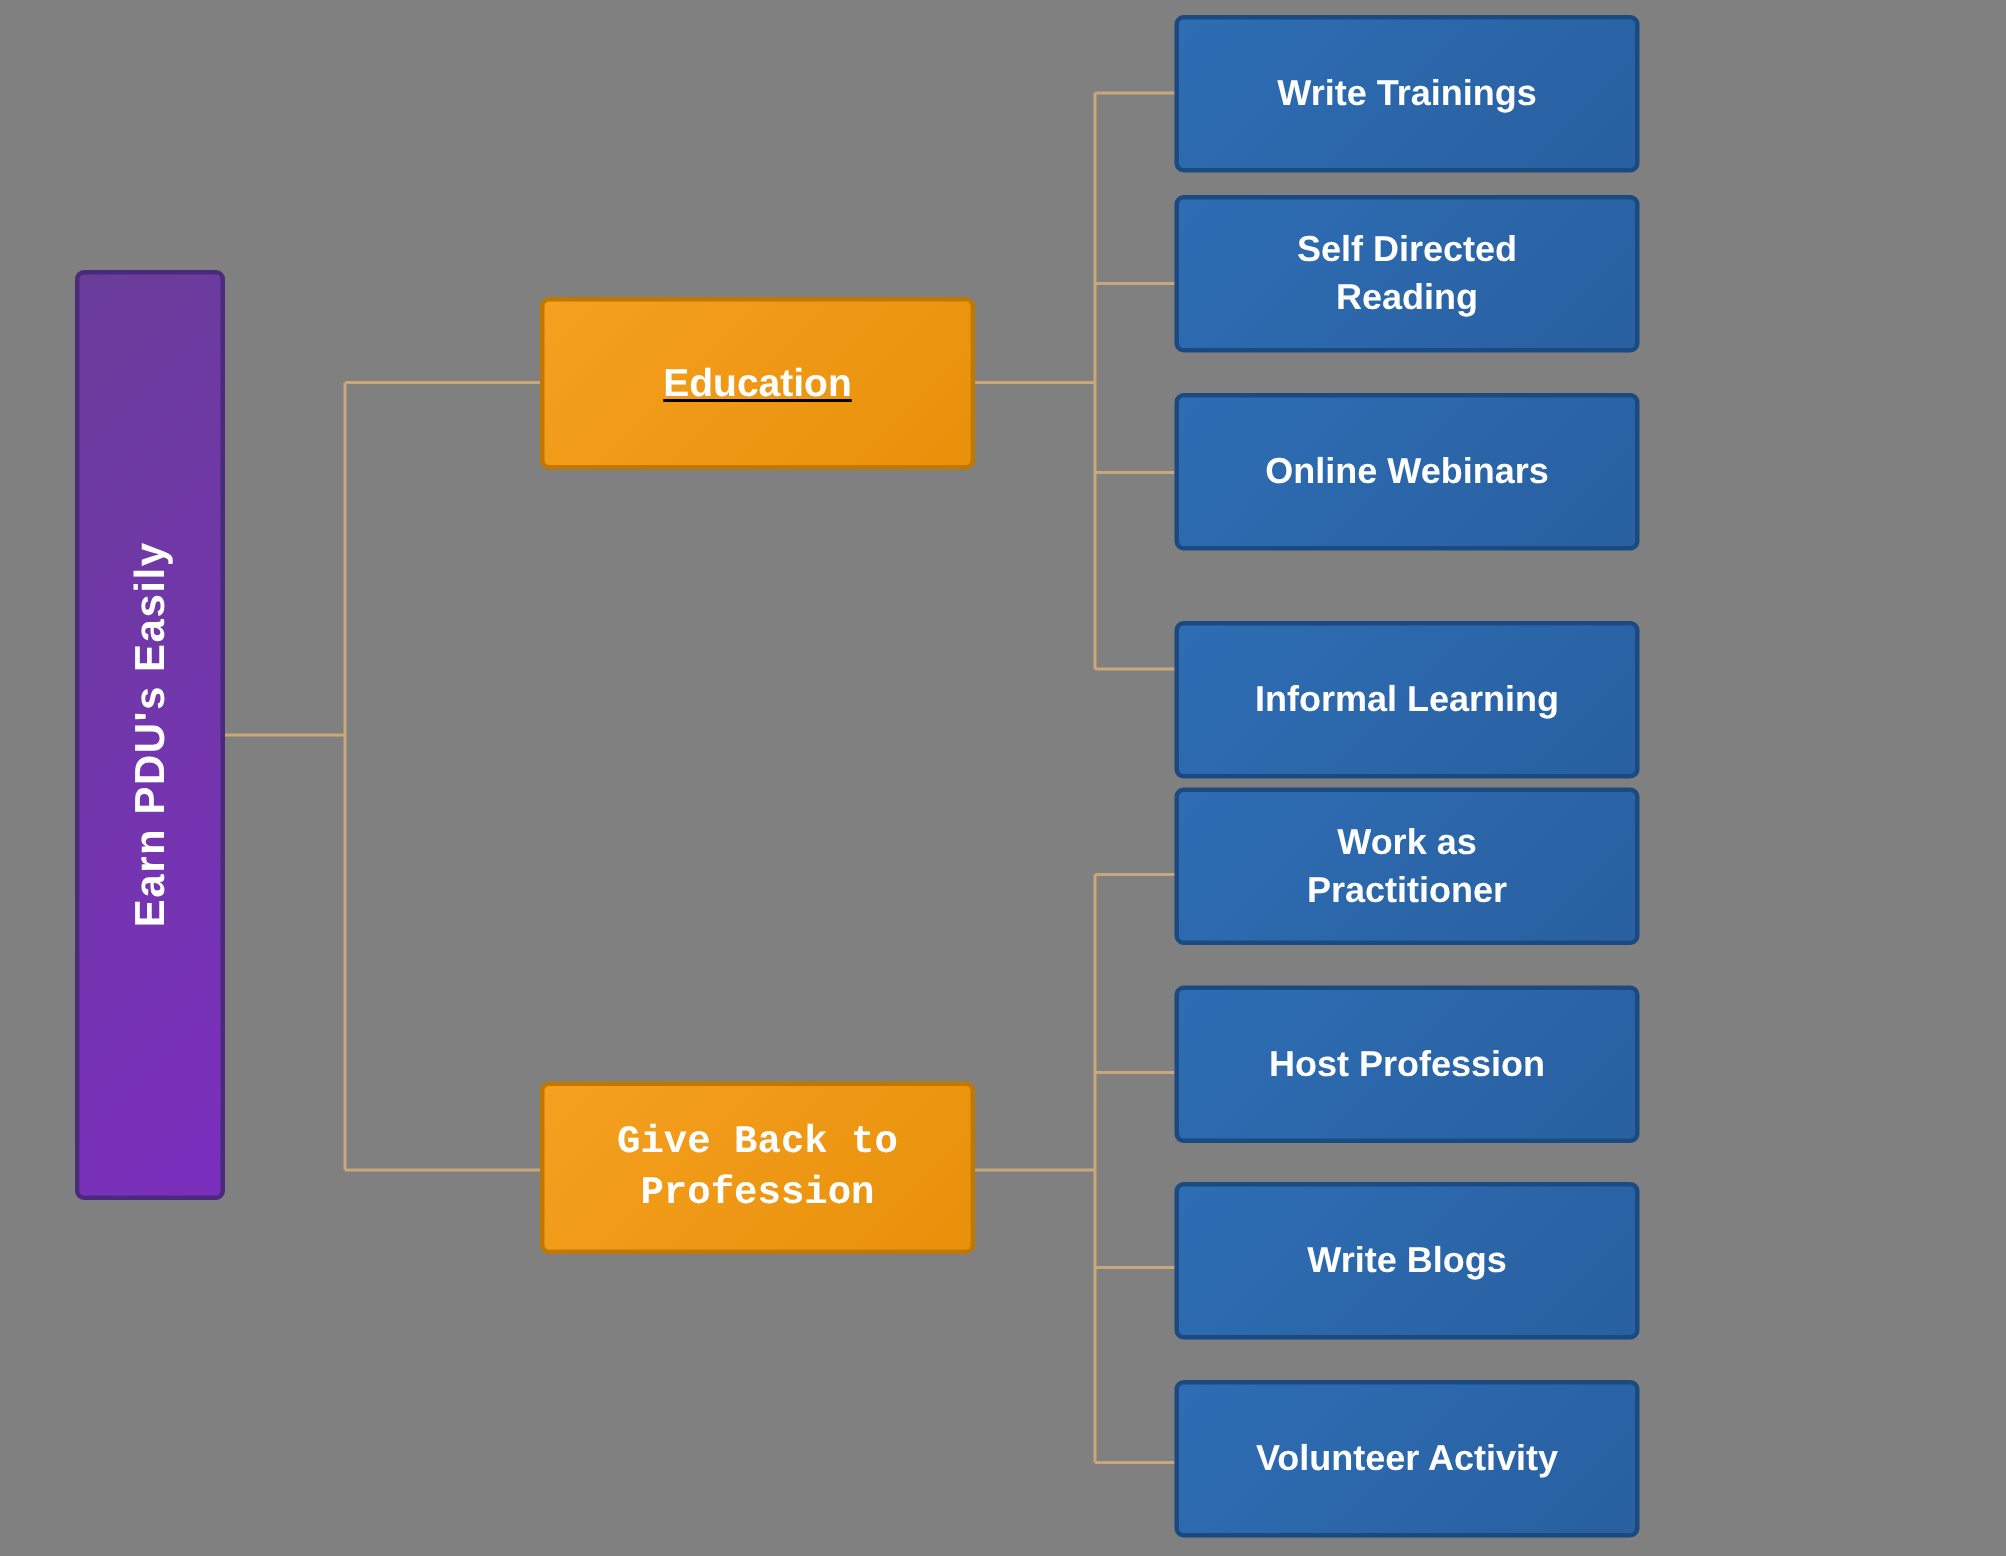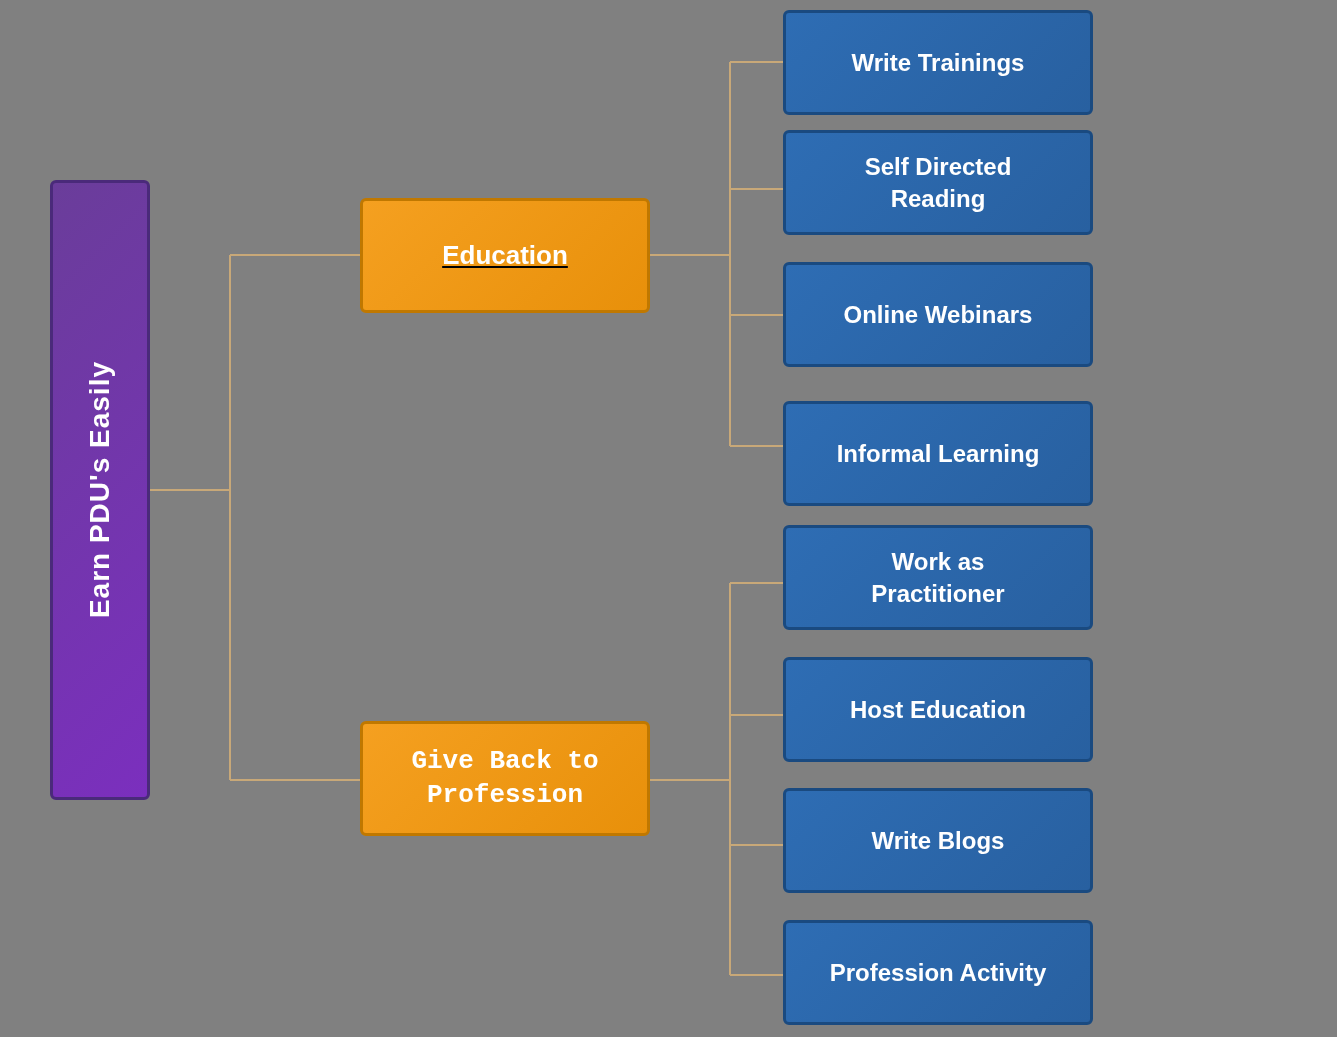--- a/index.html
+++ b/index.html
@@ -174,33 +174,33 @@
   </div>
 
   <div class="leaf-box" style="left:783px; top:130px;">
     <span>Self Directed<br>Reading</span>
   </div>
 
   <div class="leaf-box" style="left:783px; top:262px;">
     <span>Online Webinars</span>
   </div>
 
-  <div class="leaf-box" style="left:783px; top:401px;">
+  <div class="leaf-box" style="left:783px; top:414px;">
     <span>Informal Learning</span>
   </div>
 
   <div class="leaf-box" style="left:783px; top:525px;">
     <span>Work as<br>Practitioner</span>
   </div>
 
   <div class="leaf-box" style="left:783px; top:657px;">
-    <span>Host Education</span>
+    <span>Host Profession</span>
   </div>
 
   <div class="leaf-box" style="left:783px; top:788px;">
     <span>Write Blogs</span>
   </div>
 
   <div class="leaf-box" style="left:783px; top:920px;">
-    <span>Profession Activity</span>
+    <span>Volunteer Activity</span>
   </div>
 
 </div>
 
 </body></html>

